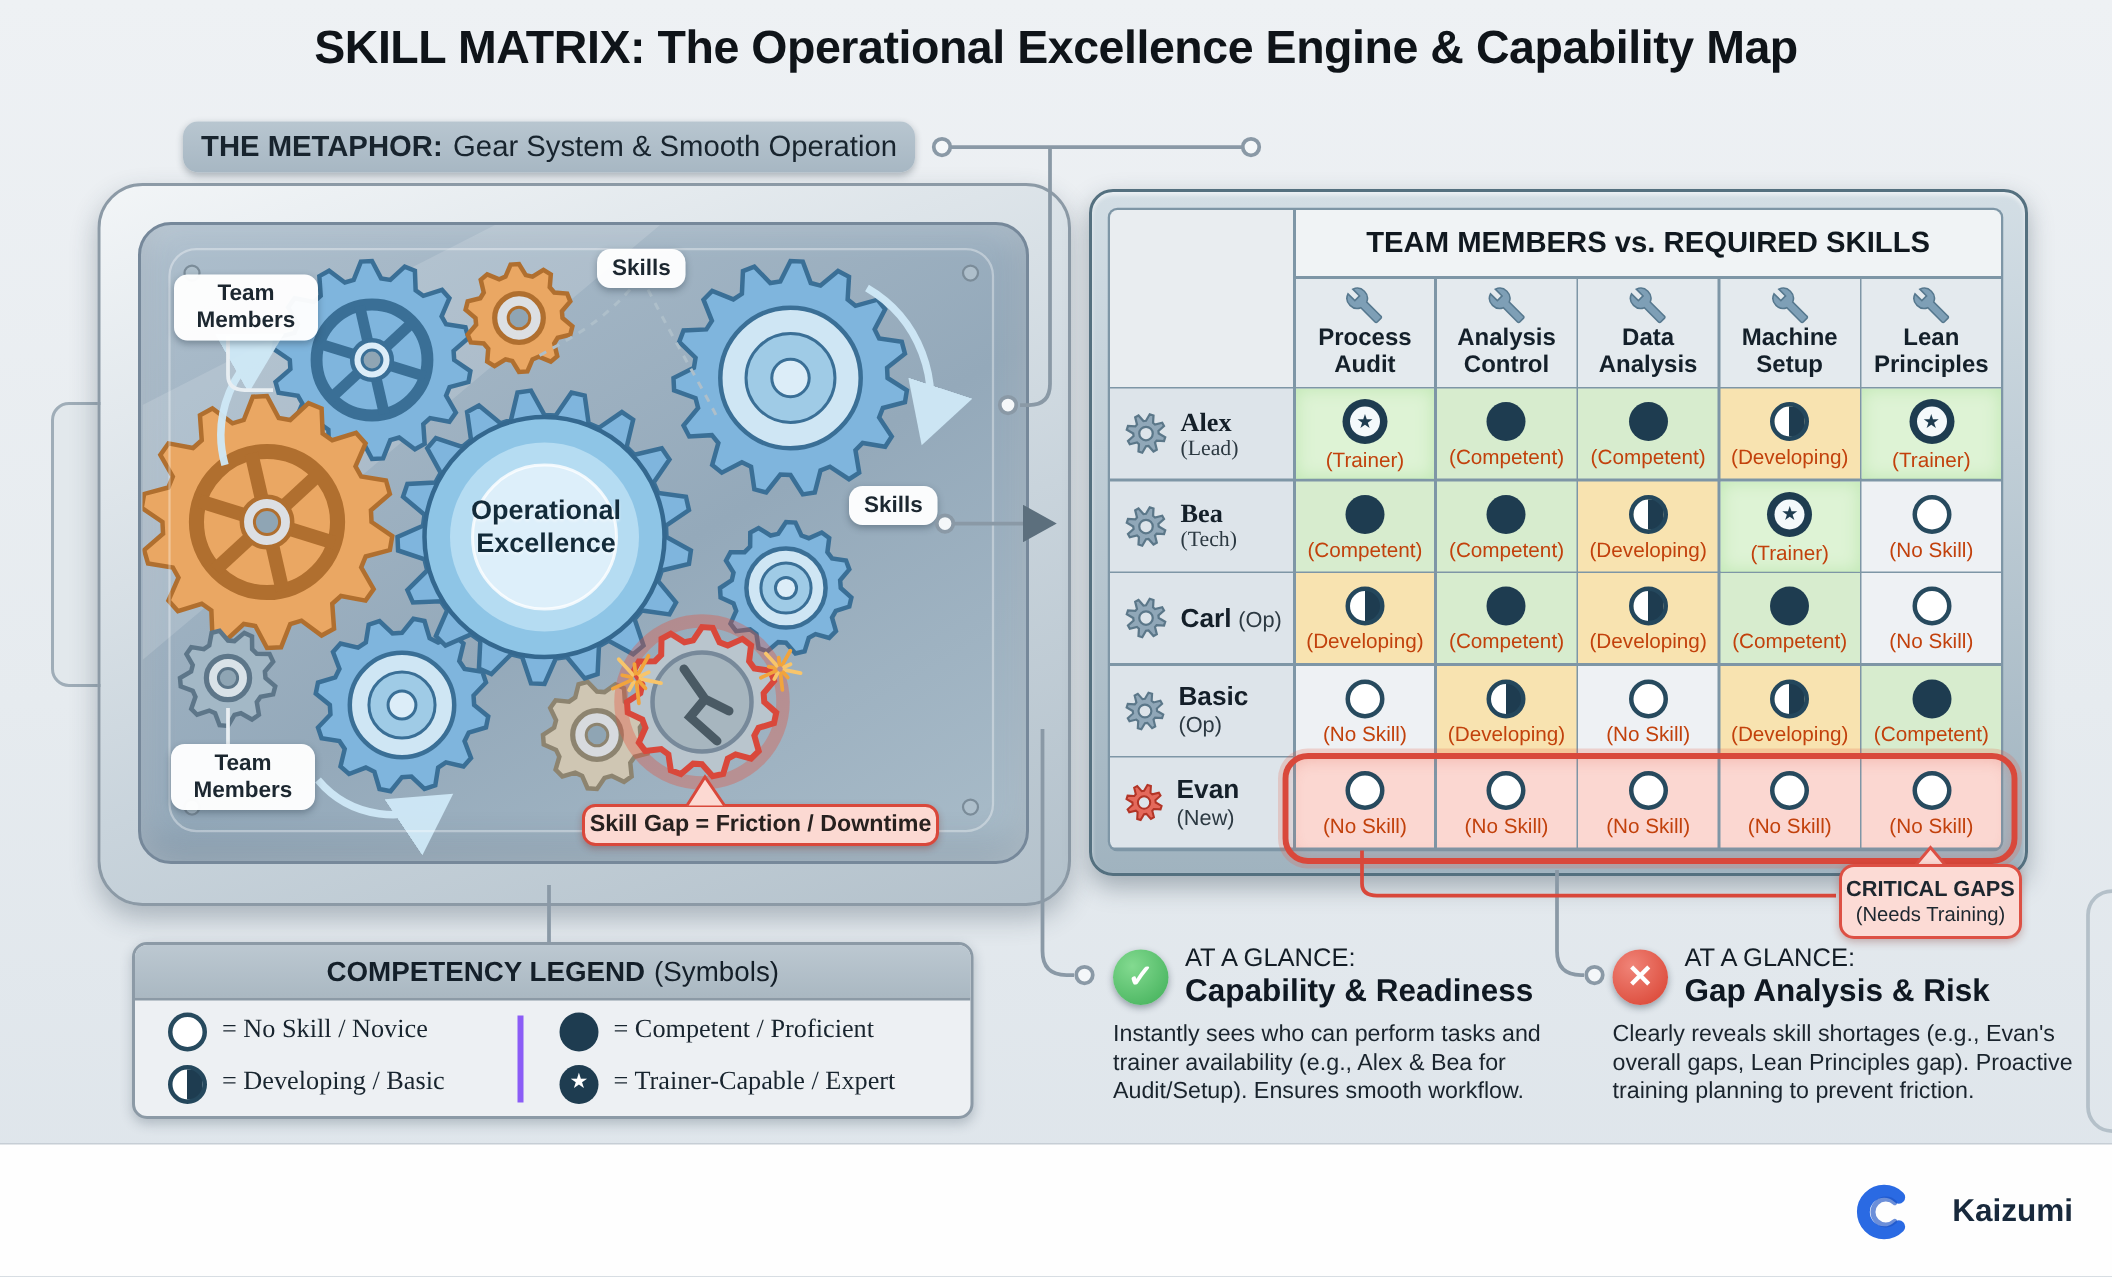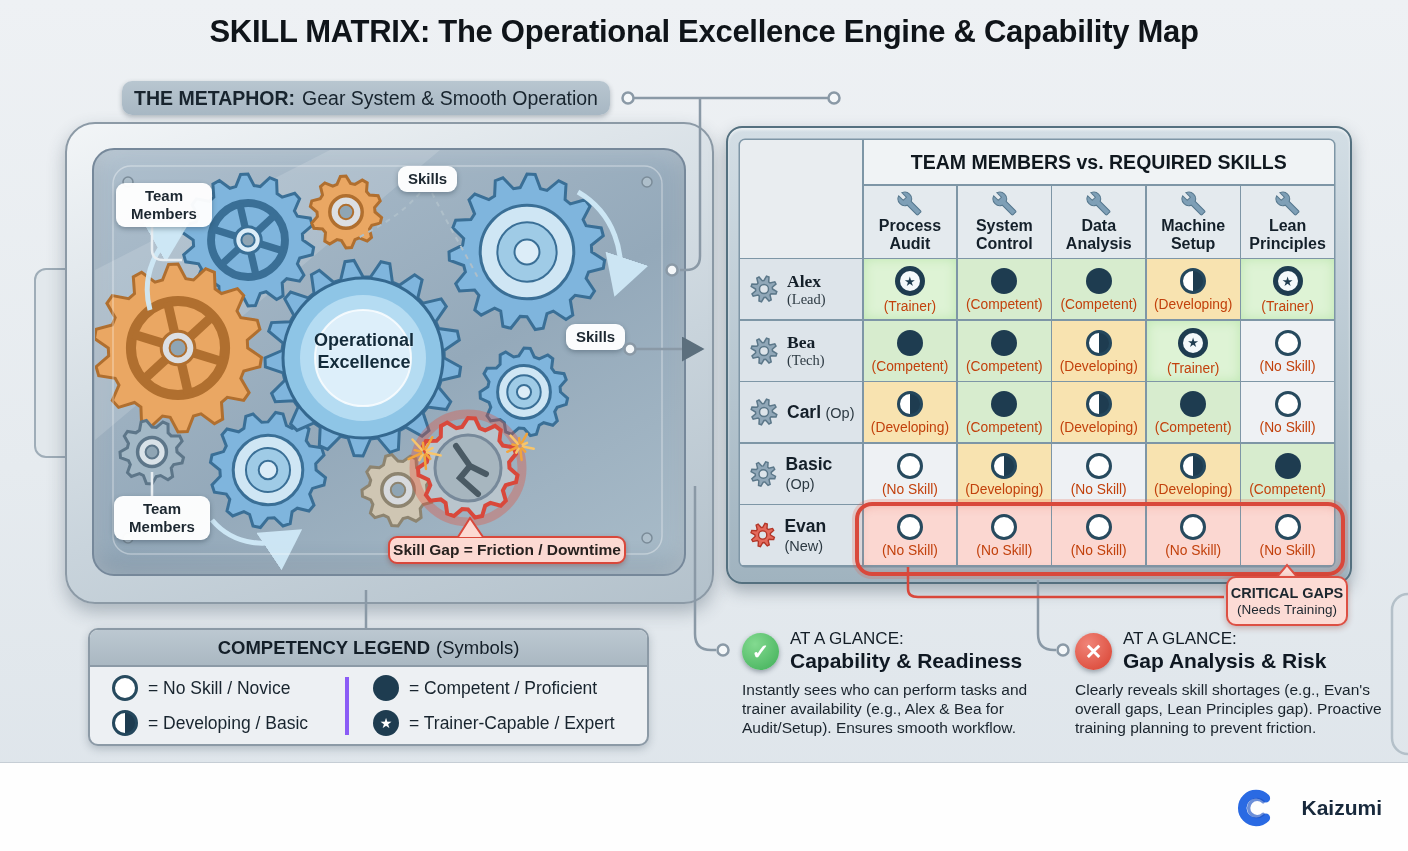--- a/index.html
+++ b/index.html
@@ -96,21 +96,21 @@
   .legend{position:absolute;left:88px;top:628px;width:557px;height:114px;z-index:5;
           border:2px solid #8c9aa6;border-radius:10px;overflow:hidden;
           box-shadow:0 3px 8px rgba(40,60,75,.25);background:#edf0f3;}
   .legend-h{height:35px;background:linear-gradient(180deg,#bcc8d1,#aab8c2);
             display:flex;align-items:center;justify-content:center;font-size:18.5px;color:#141f29;
             border-bottom:2px solid #8c9aa6;}
   .legend-h b{font-weight:800;margin-right:6px;}
   .legend-b{display:grid;grid-template-columns:255px 1fr;height:77px;align-items:center;}
   .legend-col{display:flex;flex-direction:column;gap:9px;padding-left:22px;}
   .legend-col.rightc{border-left:4px solid #8b5cf6;padding-left:24px;height:58px;justify-content:center;}
-  .legend-item{display:flex;align-items:center;gap:10px;font-size:17.5px;color:#18242e;}
+  .legend-item{display:flex;align-items:flex-start;gap:10px;font-size:17.5px;color:#18242e;font-family:Liberation Serif, serif;}
   .gl-icon{position:absolute;width:37px;height:37px;border-radius:50%;
            display:flex;align-items:center;justify-content:center;color:#fff;font-weight:800;font-size:21px;
            box-shadow:0 2px 5px rgba(30,45,60,.4);}
   .gl-green{left:742px;top:633px;background:radial-gradient(circle at 35% 30%,#83da90,#3fae57);}
   .gl-red{left:1075px;top:633px;background:radial-gradient(circle at 35% 30%,#f08478,#d8402f);}
   .gl-kicker{position:absolute;font-size:17px;font-weight:400;color:#131d26;}
   .gl-title{position:absolute;font-size:21px;font-weight:800;color:#0f1822;}
   .gl-body{position:absolute;font-size:15.5px;line-height:1.22;color:#1a242d;}
   .k-left{left:790px;top:629px;} .t-left{left:790px;top:649px;} .b-left{left:742px;top:681px;width:308px;}
   .k-right{left:1123px;top:629px;} .t-right{left:1123px;top:649px;} .b-right{left:1075px;top:681px;width:332px;}
@@ -263,21 +263,21 @@
       <div class="cell hskill">
         <svg viewBox="0 0 24 24" width="25" height="25">
           <path d="M22.7 19l-9.1-9.1c.9-2.3.4-5-1.5-6.9-2-2-5-2.4-7.4-1.3L9 6 6 9 1.6 4.7C.4 7.1.9 10.1 2.9 12.1c1.9 1.9 4.6 2.4 6.9 1.5l9.1 9.1c.4.4 1 .4 1.4 0l2.3-2.3c.5-.4.5-1.1.1-1.4z" fill="#7e9fb6" stroke="#56788e" stroke-width="1"></path>
         </svg>
         <span>Process Audit</span>
       </div>
       <div class="cell hskill">
         <svg viewBox="0 0 24 24" width="25" height="25">
           <path d="M22.7 19l-9.1-9.1c.9-2.3.4-5-1.5-6.9-2-2-5-2.4-7.4-1.3L9 6 6 9 1.6 4.7C.4 7.1.9 10.1 2.9 12.1c1.9 1.9 4.6 2.4 6.9 1.5l9.1 9.1c.4.4 1 .4 1.4 0l2.3-2.3c.5-.4.5-1.1.1-1.4z" fill="#7e9fb6" stroke="#56788e" stroke-width="1"></path>
         </svg>
-        <span>System Control</span>
+        <span>Analysis Control</span>
       </div>
       <div class="cell hskill">
         <svg viewBox="0 0 24 24" width="25" height="25">
           <path d="M22.7 19l-9.1-9.1c.9-2.3.4-5-1.5-6.9-2-2-5-2.4-7.4-1.3L9 6 6 9 1.6 4.7C.4 7.1.9 10.1 2.9 12.1c1.9 1.9 4.6 2.4 6.9 1.5l9.1 9.1c.4.4 1 .4 1.4 0l2.3-2.3c.5-.4.5-1.1.1-1.4z" fill="#7e9fb6" stroke="#56788e" stroke-width="1"></path>
         </svg>
         <span>Data Analysis</span>
       </div>
       <div class="cell hskill">
         <svg viewBox="0 0 24 24" width="25" height="25">
           <path d="M22.7 19l-9.1-9.1c.9-2.3.4-5-1.5-6.9-2-2-5-2.4-7.4-1.3L9 6 6 9 1.6 4.7C.4 7.1.9 10.1 2.9 12.1c1.9 1.9 4.6 2.4 6.9 1.5l9.1 9.1c.4.4 1 .4 1.4 0l2.3-2.3c.5-.4.5-1.1.1-1.4z" fill="#7e9fb6" stroke="#56788e" stroke-width="1"></path>

